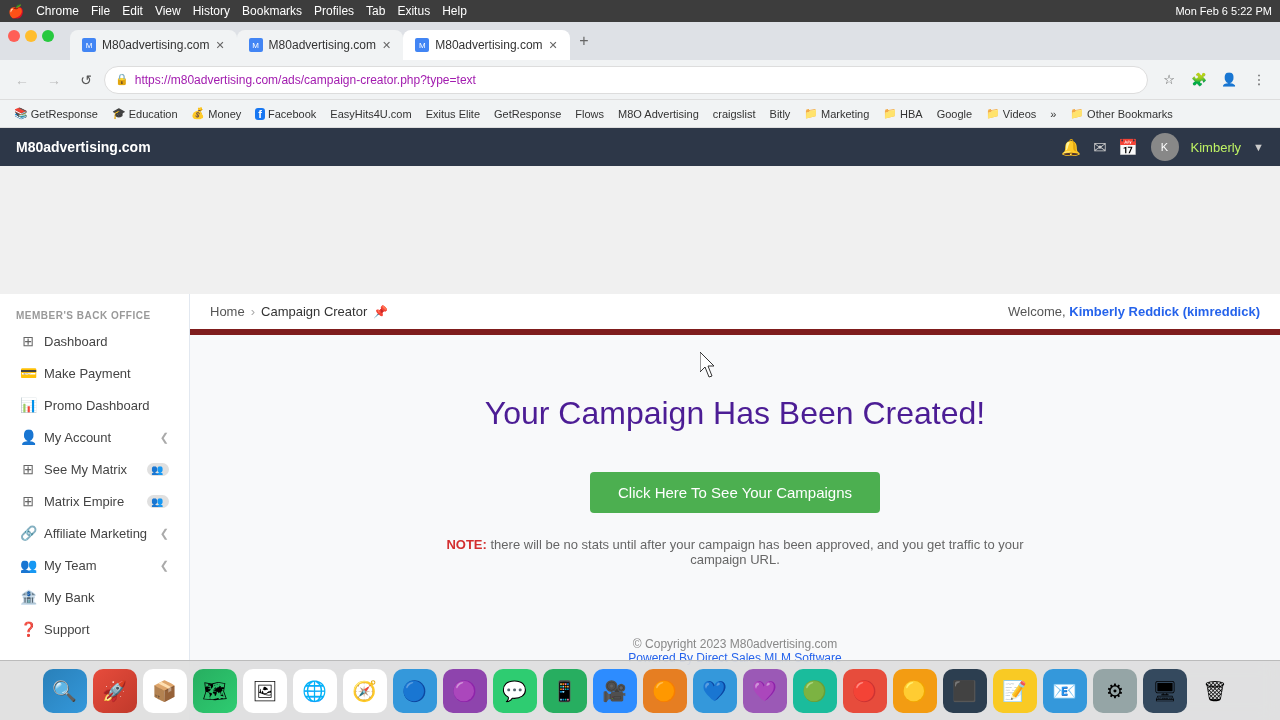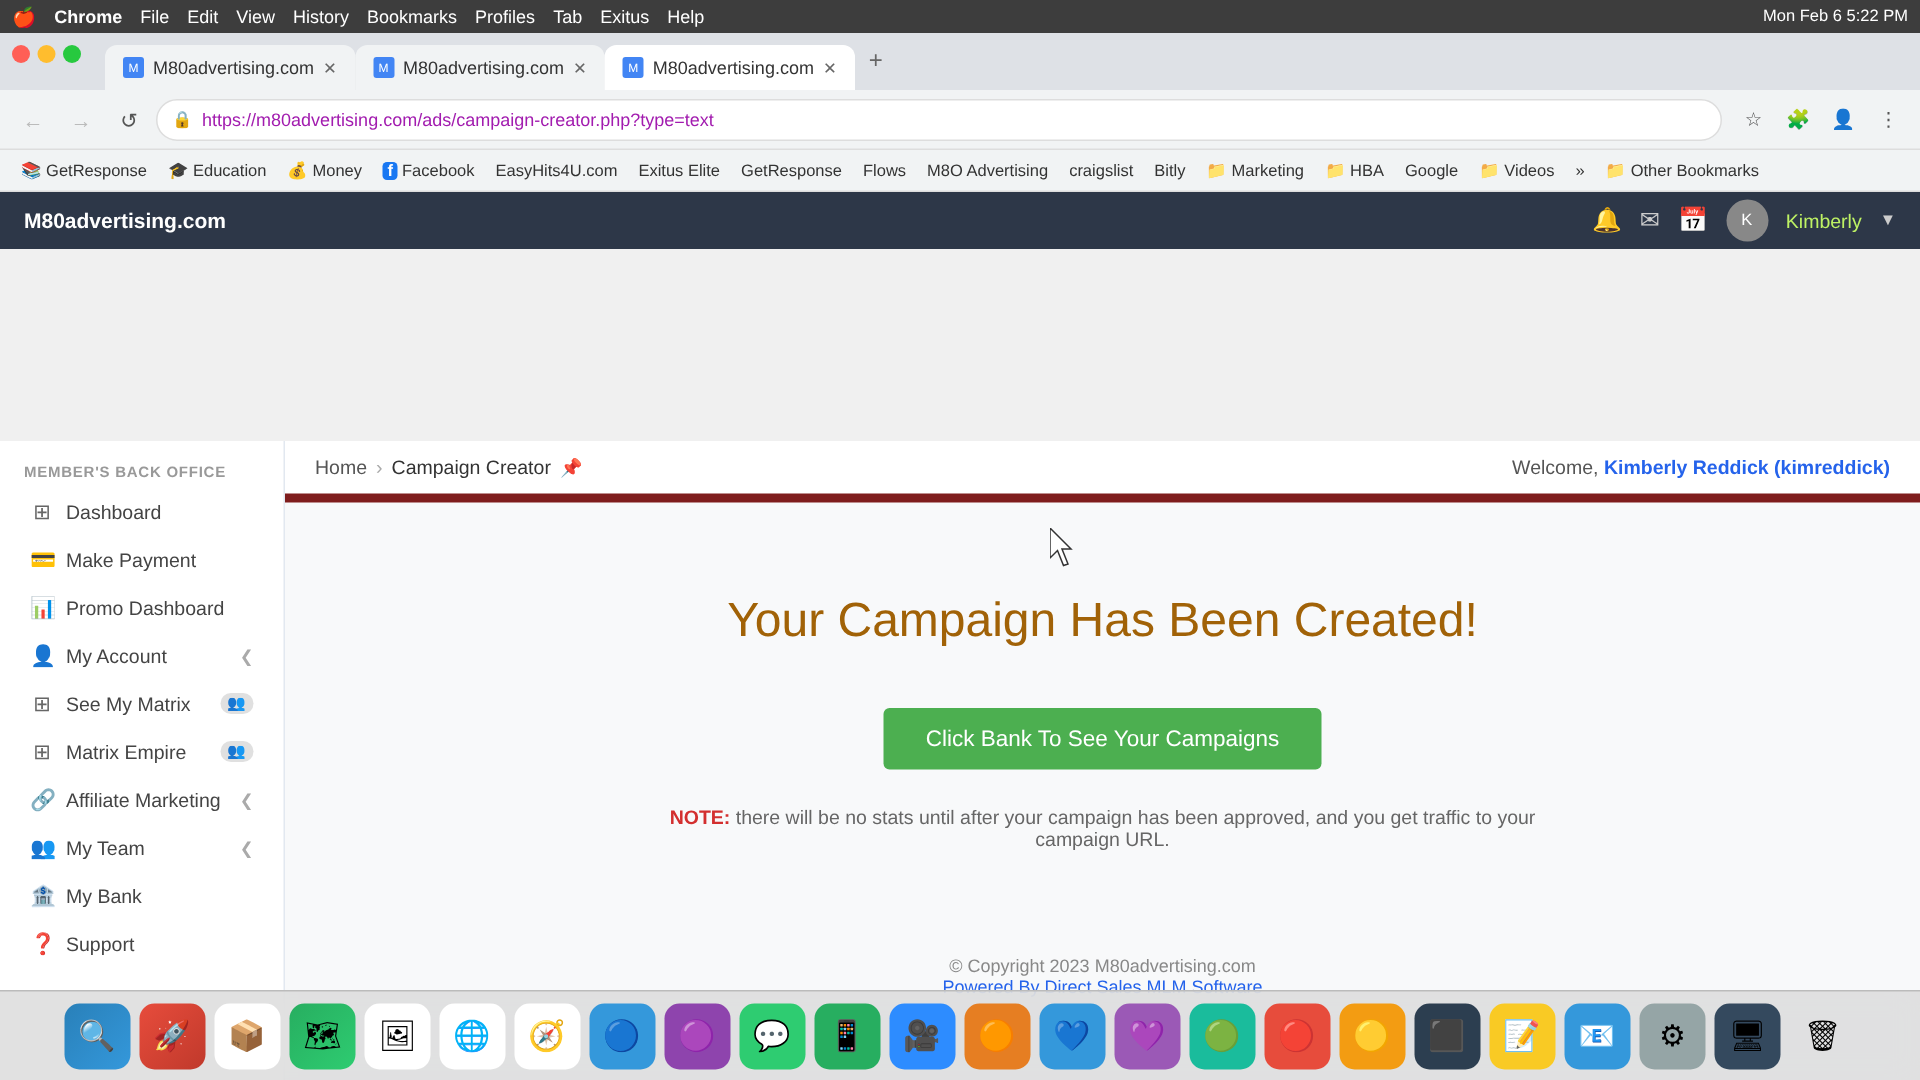--- a/index.html
+++ b/index.html
@@ -201,21 +201,21 @@
     .campaign-success-area {
       display: flex;
       flex-direction: column;
       align-items: center;
       justify-content: center;
       padding: 60px 20px 40px;
     }
     .campaign-title {
       font-size: 32px;
       font-weight: 300;
-      color: #a16207;
+      color: #4c1d95;
       margin-bottom: 40px;
       text-align: center;
     }
     .see-campaigns-btn {
       background: #4caf50;
       color: #fff;
       border: none;
       border-radius: 4px;
       padding: 12px 28px;
       font-size: 15px;
@@ -278,21 +278,21 @@
       left: 700px;
       top: 350px;
     }
   </style>
 </head>
 <body>
 
 <div class="mac-bar">
   <div class="mac-bar-left">
     <span class="apple-icon">🍎</span>
-    <span style="font-weight:700;">Chrome</span>
+    <span style="font-weight:400;">Chrome</span>
     <span>File</span>
     <span>Edit</span>
     <span>View</span>
     <span>History</span>
     <span>Bookmarks</span>
     <span>Profiles</span>
     <span>Tab</span>
     <span>Exitus</span>
     <span>Help</span>
   </div>
@@ -485,21 +485,21 @@
       </div>
       <div class="welcome-text">
         <span>Welcome,</span>
         <strong>Kimberly Reddick (kimreddick)</strong>
       </div>
     </div>
 
     <div class="campaign-success-area">
       <h1 class="campaign-title">Your Campaign Has Been Created!</h1>
 
-      <button class="see-campaigns-btn">Click Bank To See Your Campaigns</button>
+      <button class="see-campaigns-btn">Click Here To See Your Campaigns</button>
 
       <p class="note-text">
         <strong>NOTE:</strong>
         <span> there will be no stats until after your campaign has been approved, and you get traffic to your campaign URL.</span>
       </p>
     </div>
 
     <div class="content-footer">
       <div>© Copyright 2023 M80advertising.com</div>
       <a href="#">Powered By Direct Sales MLM Software</a>

